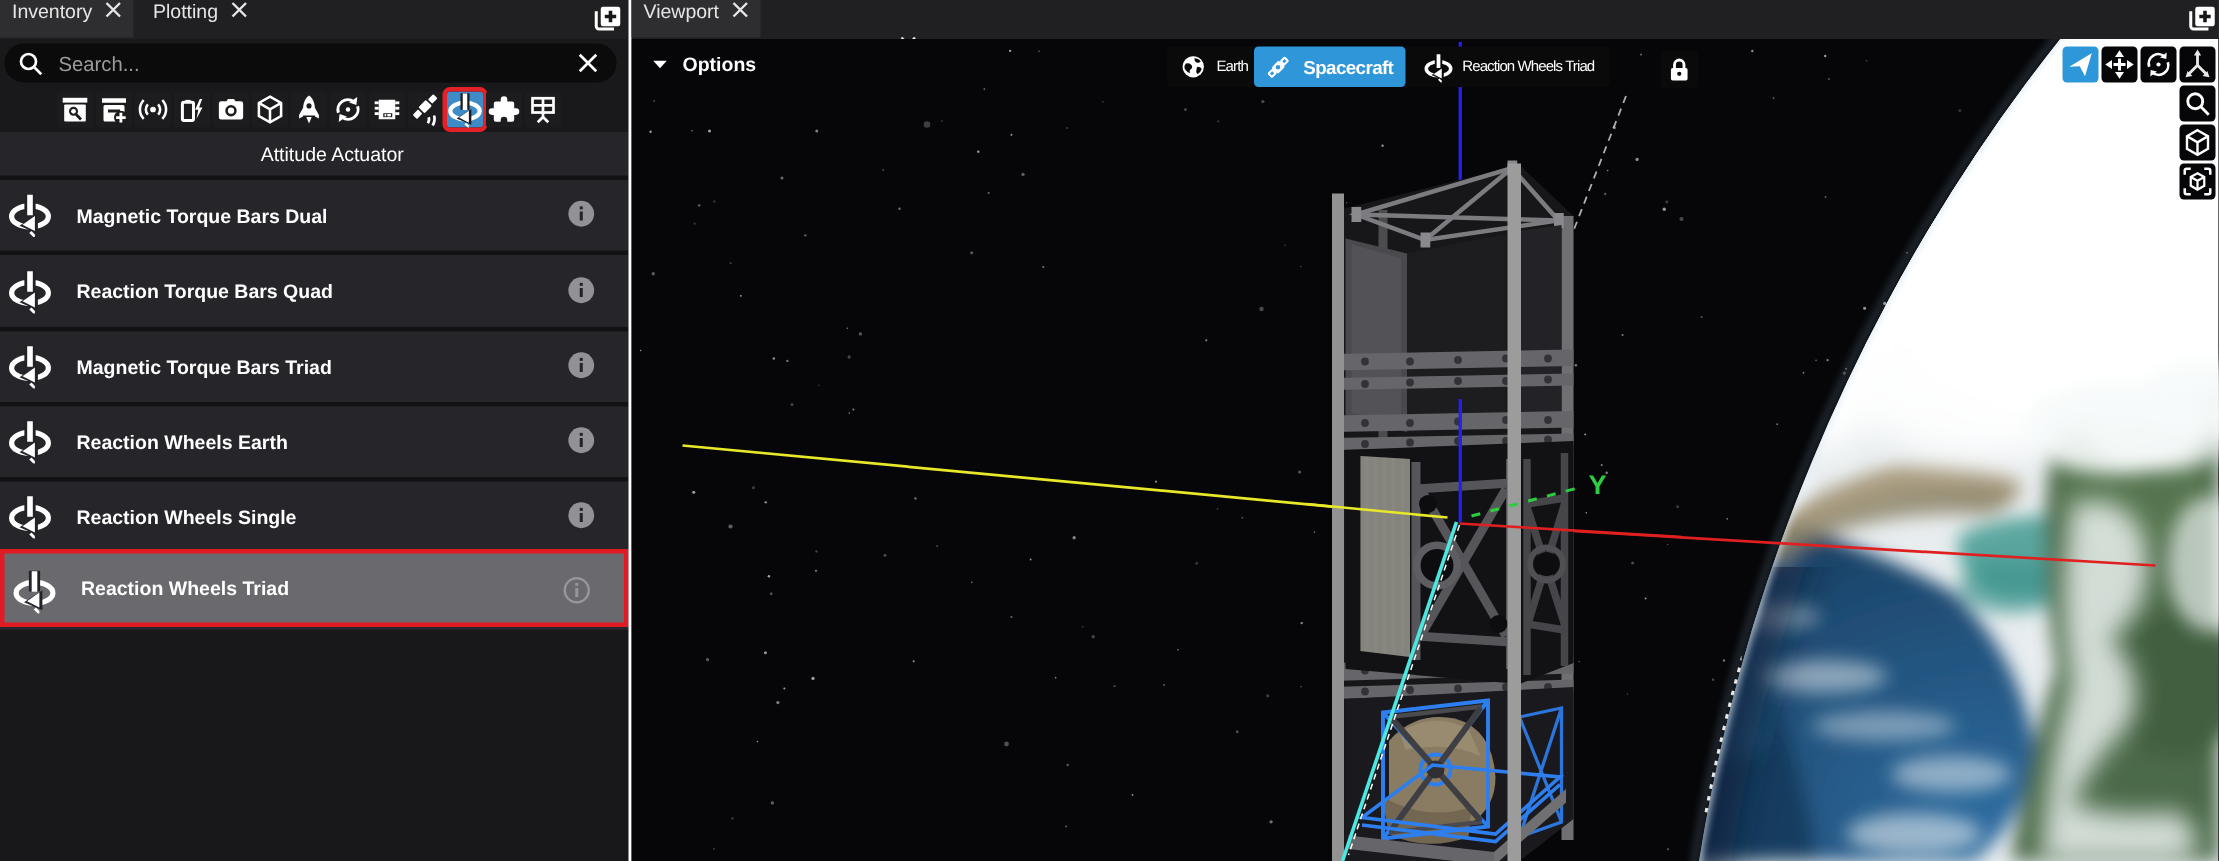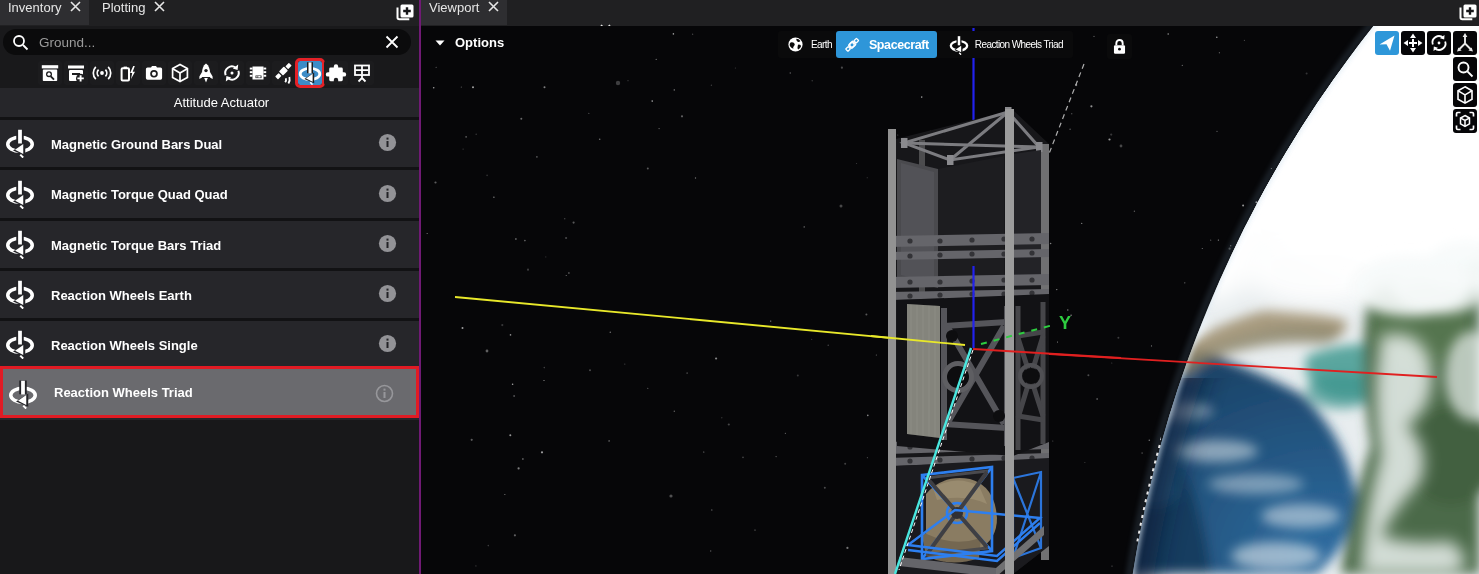--- a/index.html
+++ b/index.html
@@ -21,21 +21,21 @@
 .tbtn svg{position:absolute;left:0;top:0;}
 .tbtn.sel{background:#3d8cc7;outline:3px solid #e42127;}
 #subtitle{position:absolute;left:0;top:95px;width:443px;text-align:center;font-size:13px;color:#fff;}
 .row{position:absolute;left:0;width:419px;height:47px;}
 .row .lbl{position:absolute;left:51px;top:50%;transform:translateY(-50%);font-size:13px;font-weight:bold;color:#fff;}
 .row .rwicon{position:absolute;left:5px;top:8px;}
 .row .info{position:absolute;right:22px;top:13px;}
 .row.sel{background:#6a6a6e;border:3px solid #e01b24;width:419px;height:52px;}
 .row.sel .rwicon{top:10px;}
 .row.sel .info{top:15px;}
-#right{position:absolute;left:419px;top:0;width:1060px;height:574px;background:#701a75;}
+#right{position:absolute;left:419px;top:0;width:1060px;height:574px;background:#ffffff;}
 #rtabbar{position:absolute;left:2px;top:0;height:26px;width:1058px;background:#202022;}
 #viewport{position:absolute;left:2px;top:26px;width:1058px;height:548px;background:#050507;}
 #scene{position:absolute;left:0;top:0;}
 #optwrap{position:absolute;left:14px;top:9px;display:flex;align-items:center;color:#fff;font-size:13px;font-weight:bold;}
 #centerbar{position:absolute;left:357px;top:5px;height:27px;background:#0a0a0b;border-radius:3px;display:flex;align-items:center;}
 #lockbox{position:absolute;left:686px;top:8px;width:25px;height:25px;background:#0a0a0b;border-radius:3px;}
 .vbtn{position:absolute;width:24px;height:24px;background:#060608;border-radius:3px;}
 .vbtn.blue{background:#2e97d9;}
 #sbtn{height:27px;background:#2e96d9;border-radius:3px;color:#fff;font-size:12.5px;letter-spacing:-0.4px;font-weight:bold;display:flex;align-items:center;padding:0 8px 0 6px;margin:0 4px;}
 .cl{color:#fff;font-size:10px;letter-spacing:-0.6px;font-weight:normal;}
@@ -55,21 +55,21 @@
             <rect x="6.5" y="2.5" width="13" height="13" rx="1.5" fill="#fff"></rect>
             <path d="M13 5.2 v7.6 M9.2 9 h7.6" stroke="#17171a" stroke-width="2.4"></path>
             <path d="M3.5 5.5 v10 a1.8 1.8 0 0 0 1.8 1.8 h10" fill="none" stroke="#fff" stroke-width="2"></path>
           </svg></div>
     </div>
     <div id="searchpill">
       <svg width="17" height="17" viewBox="0 0 17 17" style="margin-left:9px;">
           <circle cx="7" cy="7" r="5" fill="none" stroke="#fff" stroke-width="1.8"></circle>
           <path d="M11 11 L15.5 15.5" stroke="#fff" stroke-width="1.8"></path>
         </svg>
-      <span id="searchtext">Ground...</span>
+      <span id="searchtext">Search...</span>
       <svg width="14" height="14" viewBox="0 0 14 14" style="position:absolute;right:12px;top:6px;">
           <path d="M1.5 1.5 L12.5 12.5 M12.5 1.5 L1.5 12.5" stroke="#fff" stroke-width="1.8"></path>
         </svg>
     </div>
     <div id="tbar">
         <div class="tbtn" style="left:0px;">
           <svg width="24" height="24" viewBox="0 0 24 24">
             <rect x="3.8" y="4.2" width="16.4" height="3.2" fill="#fff"></rect>
             <rect x="4.8" y="8.6" width="14.4" height="11.4" rx="0.8" fill="#fff"></rect>
             <circle cx="11" cy="13.2" r="3.0" fill="#1c1c1e"></circle>
@@ -196,39 +196,39 @@
           <span class="rwicon"><svg width="30" height="30" viewBox="0 0 24 24">
               <g transform="scale(1.0)">
                 <ellipse cx="12" cy="13" rx="9.8" ry="5.6" fill="none" stroke="#fff" stroke-width="2.8"></ellipse>
                 <path d="M12 1.2 V12.2" stroke="#232327" stroke-width="6"></path>
                 <path d="M12 1.4 V12.4" stroke="#fff" stroke-width="3"></path>
                 <path d="M6.4 18.0 L16.2 11.6 L16.2 22.2 Z" fill="#232327"></path>
                 <path d="M8.0 17.4 L14.6 12.8 L14.6 20.8 Z" fill="#fff"></path>
                 <path d="M12.8 20.8 L14.6 22.6 L14.6 24.8 L11.6 21.8 Z" fill="#fff"></path>
               </g>
             </svg></span>
-          <span class="lbl">Magnetic Ground Bars Dual</span>
+          <span class="lbl">Magnetic Torque Bars Dual</span>
           <span class="info"><svg width="19" height="19" viewBox="0 0 19 19">
               <circle cx="9.5" cy="9.5" r="8.6" fill="#929296"></circle>
               <rect x="8.5" y="8" width="2" height="6" fill="#232327"></rect>
               <rect x="8.5" y="4.6" width="2" height="2" fill="#232327"></rect>
             </svg></span>
         </div>
         <div class="row" style="top:170.5px;">
           <span class="rwicon"><svg width="30" height="30" viewBox="0 0 24 24">
               <g transform="scale(1.0)">
                 <ellipse cx="12" cy="13" rx="9.8" ry="5.6" fill="none" stroke="#fff" stroke-width="2.8"></ellipse>
                 <path d="M12 1.2 V12.2" stroke="#232327" stroke-width="6"></path>
                 <path d="M12 1.4 V12.4" stroke="#fff" stroke-width="3"></path>
                 <path d="M6.4 18.0 L16.2 11.6 L16.2 22.2 Z" fill="#232327"></path>
                 <path d="M8.0 17.4 L14.6 12.8 L14.6 20.8 Z" fill="#fff"></path>
                 <path d="M12.8 20.8 L14.6 22.6 L14.6 24.8 L11.6 21.8 Z" fill="#fff"></path>
               </g>
             </svg></span>
-          <span class="lbl">Magnetic Torque Quad Quad</span>
+          <span class="lbl">Reaction Torque Bars Quad</span>
           <span class="info"><svg width="19" height="19" viewBox="0 0 19 19">
               <circle cx="9.5" cy="9.5" r="8.6" fill="#929296"></circle>
               <rect x="8.5" y="8" width="2" height="6" fill="#232327"></rect>
               <rect x="8.5" y="4.6" width="2" height="2" fill="#232327"></rect>
             </svg></span>
         </div>
         <div class="row" style="top:221px;">
           <span class="rwicon"><svg width="30" height="30" viewBox="0 0 24 24">
               <g transform="scale(1.0)">
                 <ellipse cx="12" cy="13" rx="9.8" ry="5.6" fill="none" stroke="#fff" stroke-width="2.8"></ellipse>

